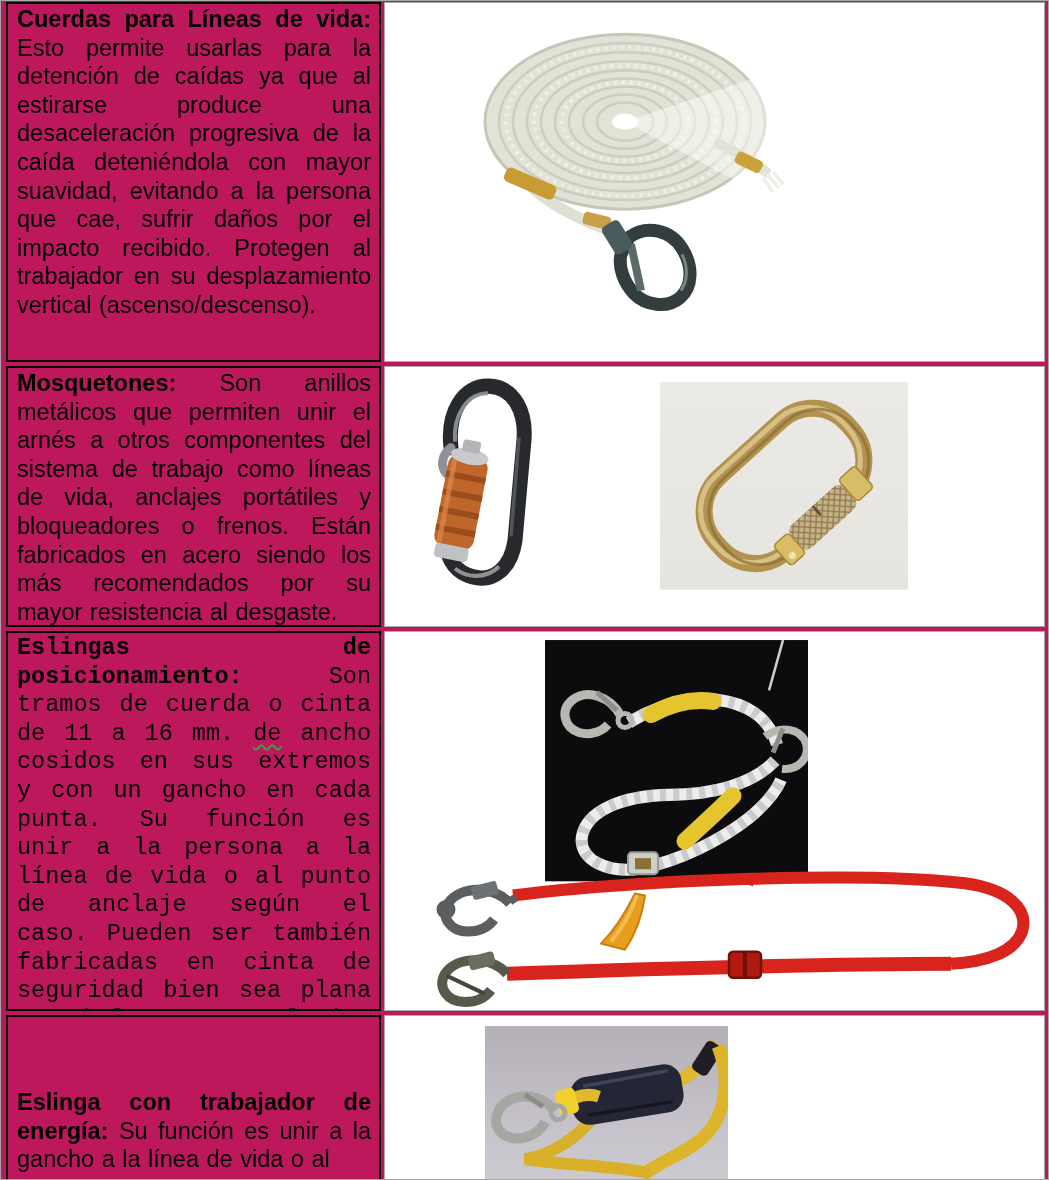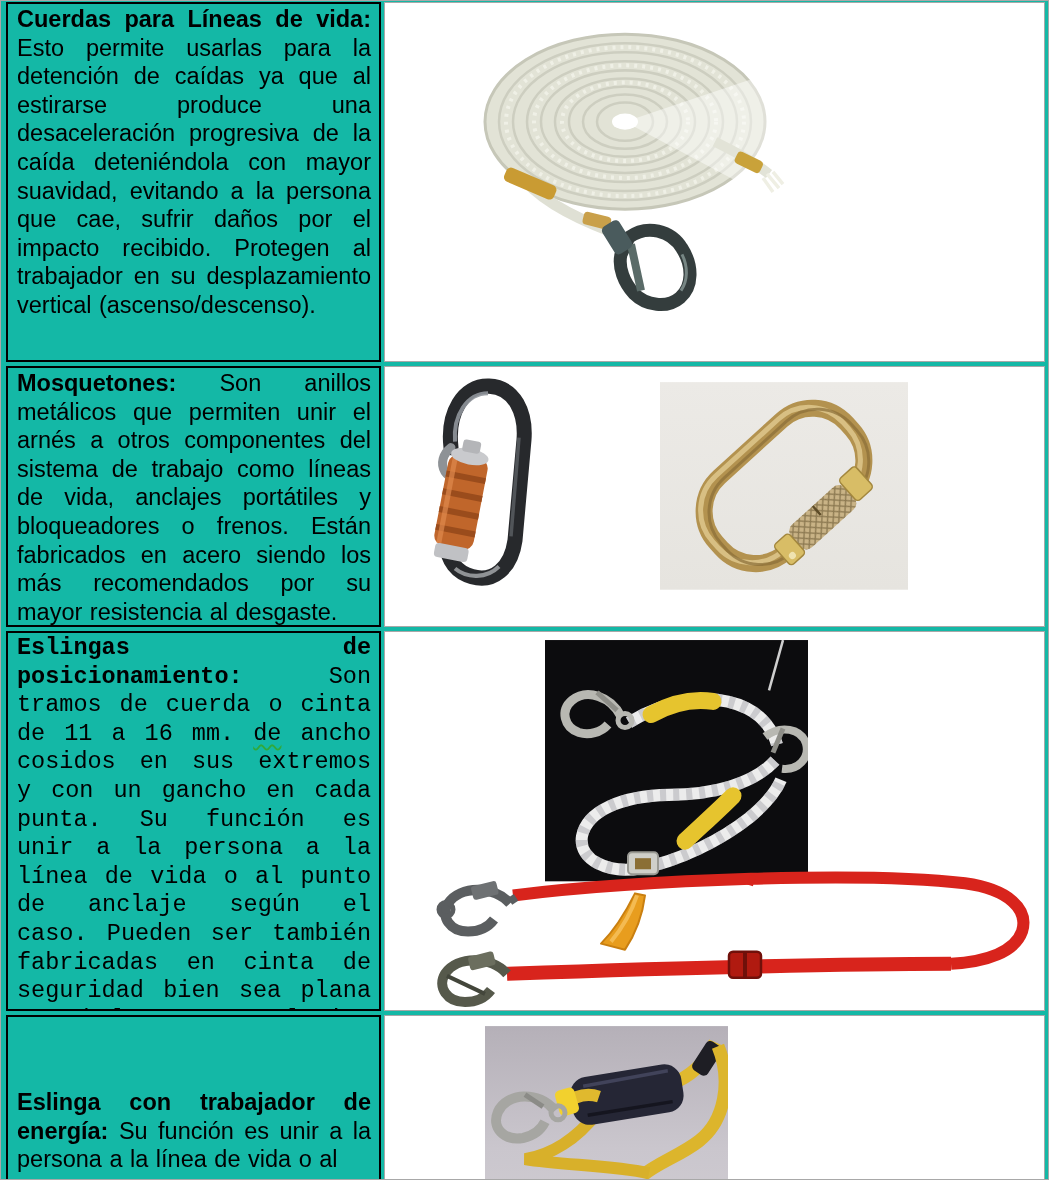--- a/index.html
+++ b/index.html
@@ -1,18 +1,18 @@
 <!DOCTYPE html>
 <html><head>
 <meta charset="utf-8">
 <style>
   html,body{margin:0;padding:0;background:#fff;}
   body{width:1049px;height:1180px;overflow:hidden;position:relative;
        font-family:"Liberation Sans", sans-serif;}
-  .page{position:absolute;inset:0;background:#14b8a6;}
+  .page{position:absolute;inset:0;background:#be185d;}
   .page::after{content:"";position:absolute;inset:0;border:1px solid #a8a8a8;pointer-events:none;}
   .row{display:flex;width:1049px;}
   .row-1{height:364px;}
   .row-2{height:265px;}
   .row-3{height:384px;font-family:Liberation Mono, monospace;}
   .row-4{height:260px;}
   .tcell{width:384px;height:100%;box-sizing:border-box;flex:none;}
   .icell{width:665px;height:100%;box-sizing:border-box;flex:none;}
   .tbox{box-sizing:border-box;height:calc(100% - 4px);margin:2px 3px 2px 6px;
         border:2px solid #000;padding:1px 8px 0 9px;overflow:hidden;}
@@ -201,21 +201,21 @@
             </g>
           </g>
         </svg>
       </div>
     </div>
   </div>
 
   <div class="row row-4">
     <div class="tcell">
       <div class="tbox">
-        <p class="para" style="margin:0"><b>Eslinga con trabajador de energía:</b> <span>Su función es unir a la persona a la línea de vida o al</span></p>
+        <p class="para" style="margin:0"><b>Eslinga con trabajador de energía:</b> <span>Su función es unir a la gancho a la línea de vida o al</span></p>
       </div>
     </div>
     <div class="icell">
       <div class="ibox">
         <svg class="fig" viewBox="0 0 659 252" preserveAspectRatio="none">
           <defs>
             <linearGradient id="lavbg" x1="0" y1="0" x2="0" y2="1">
               <stop offset="0" stop-color="#b5b0b8"></stop>
                 <stop offset="0.5" stop-color="#cac6cd"></stop>
                 <stop offset="1" stop-color="#d3d0d5"></stop>

